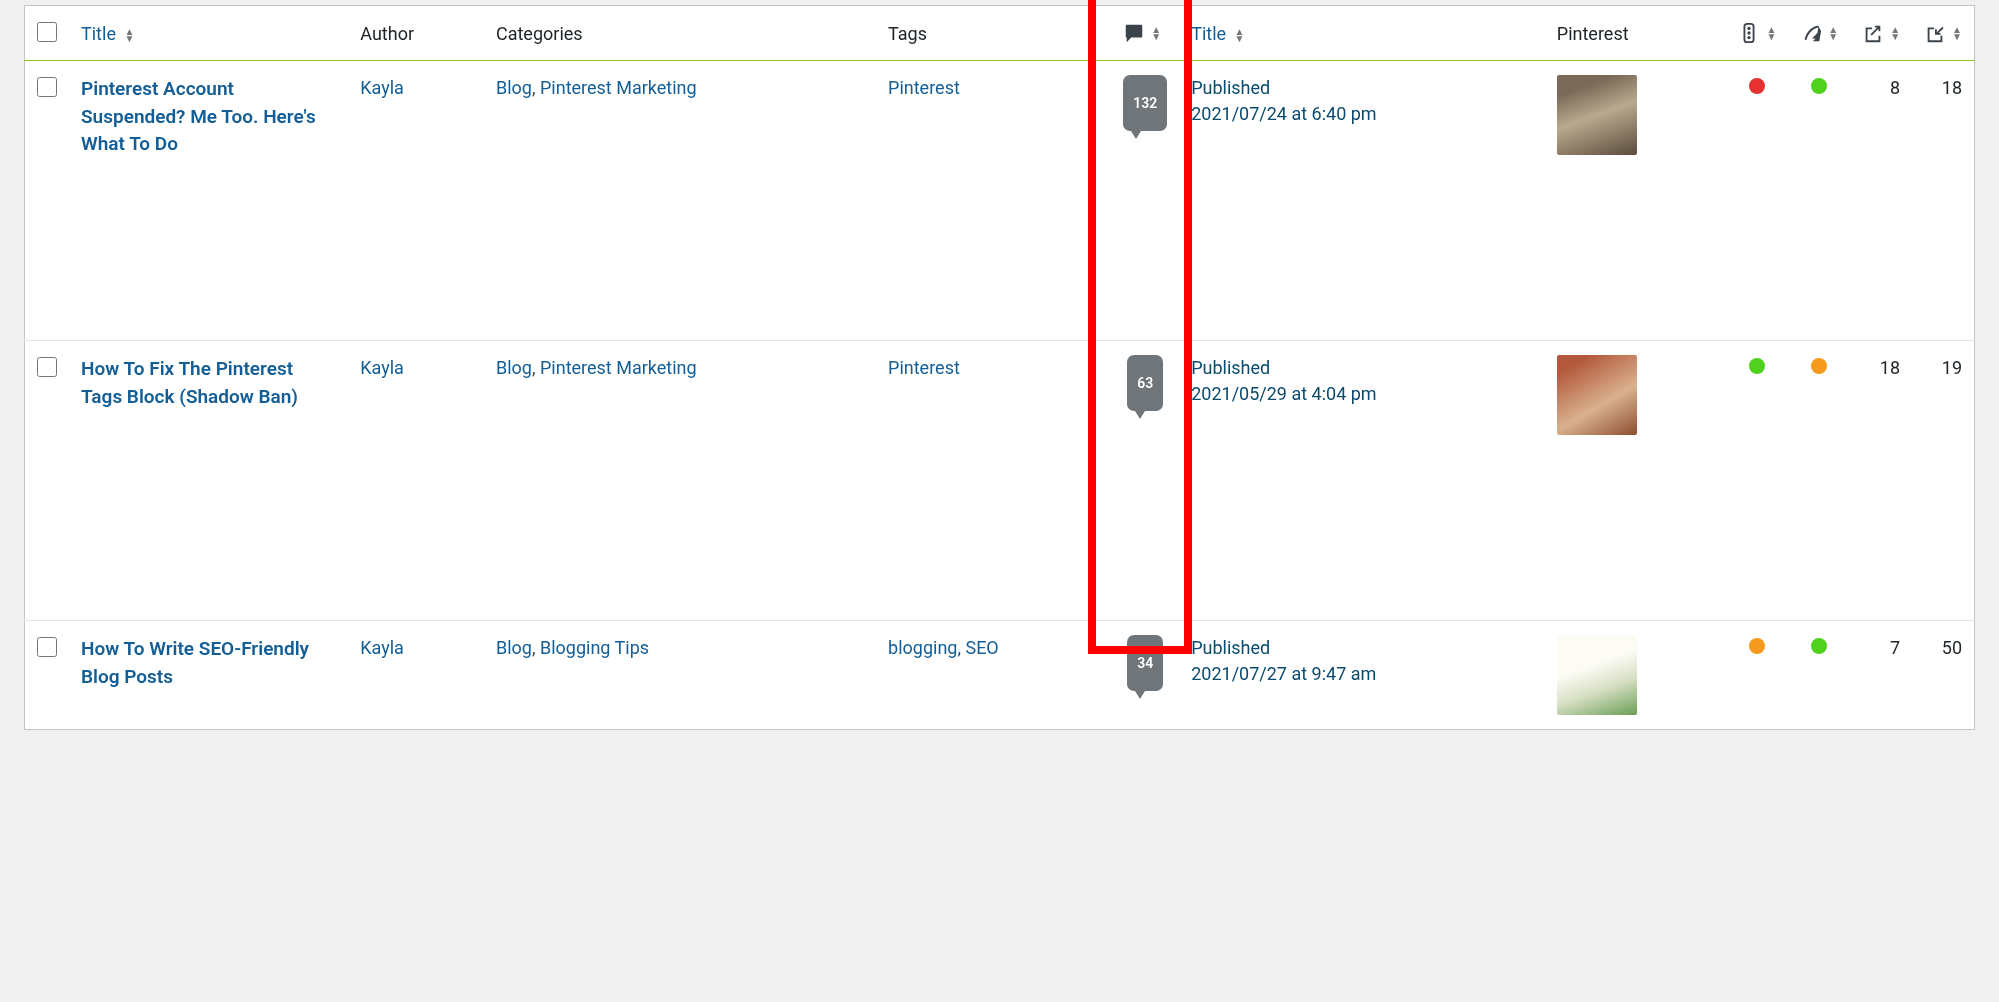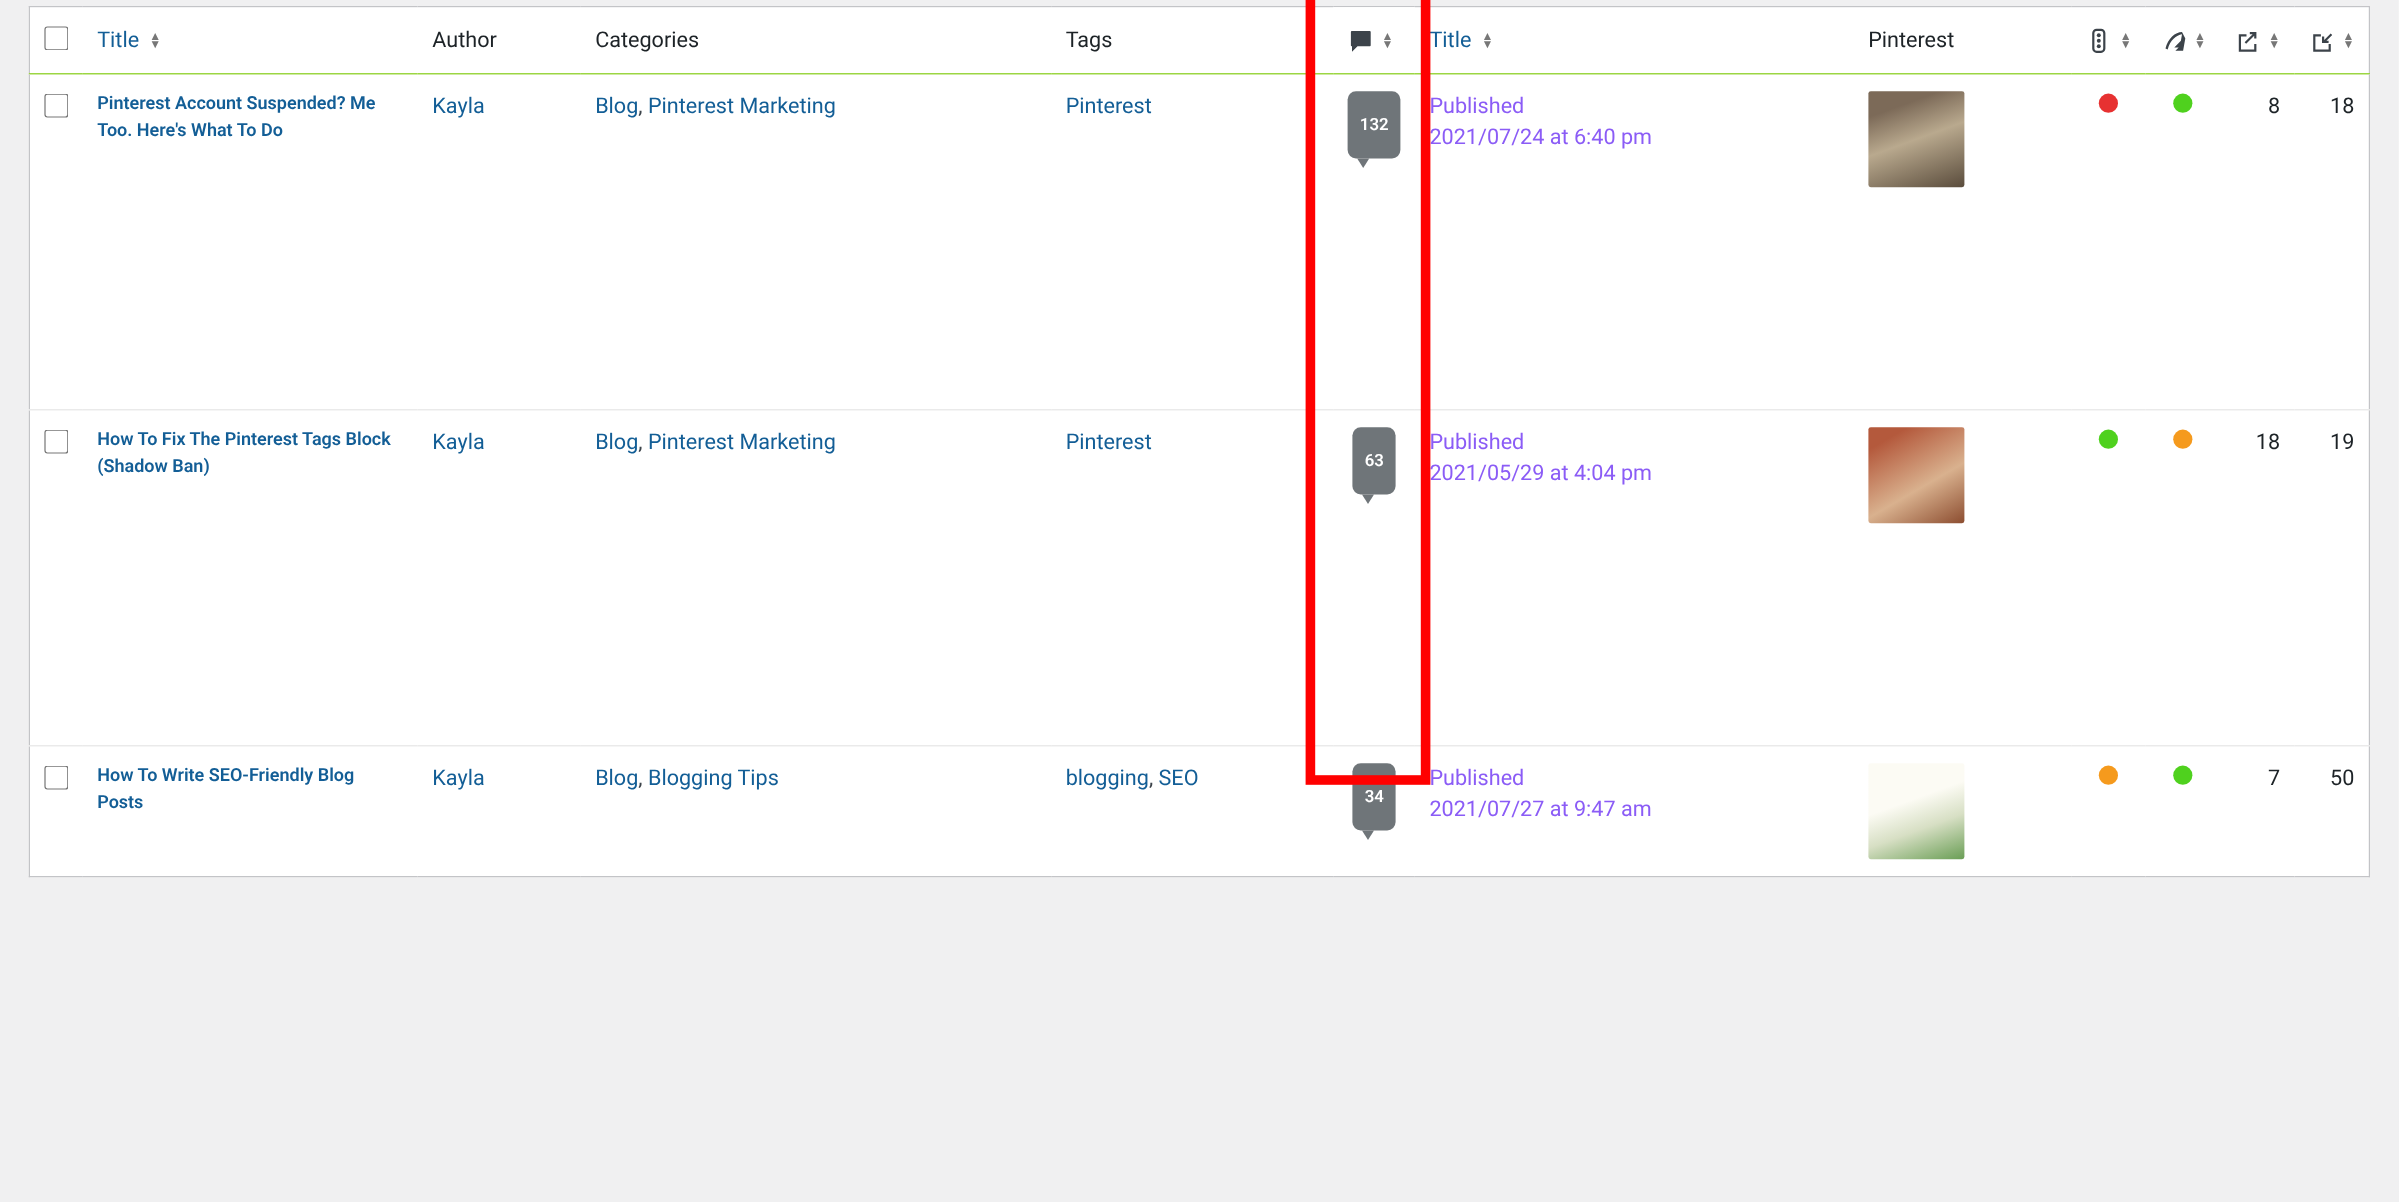--- a/index.html
+++ b/index.html
@@ -39,21 +39,21 @@
     display: inline-flex;
     flex-direction: column;
     line-height: 7px;
     font-size: 10px;
     vertical-align: middle;
     margin-left: 4px;
     color: #777;
   }
   .link { color: #135e96; cursor: pointer; }
   .title-cell { font-weight: 600; max-width: 160px; }
-  .title-cell .link { color: #135e96; font-size: 15px; display: block; }
+  .title-cell .link { color: #135e96; font-size: 19px; display: block; }
   .check-col { width: 44px; text-align: center; }
   .check-col input { width: 20px; height: 20px; border: 1px solid #8c8f94; border-radius: 4px; cursor: pointer; margin-top: 2px; }
   .row-body { height: 280px; }
   .row-body-last { height: auto; }
   .comment-bubble {
     display: inline-block;
     background: #6f7579;
     color: #fff;
     font-size: 14px;
     font-weight: 600;
@@ -65,21 +65,21 @@
   }
   .comment-bubble::after {
     content: "";
     position: absolute;
     left: 8px;
     bottom: -8px;
     border-width: 8px 5px 0 5px;
     border-style: solid;
     border-color: #6f7579 transparent transparent transparent;
   }
-  .status-text { color: #8b5cf6; }
+  .status-text { color: #0c4a6e; }
   .thumb {
     width: 80px; height: 80px; background: #e6e3db;
     border-radius: 2px; overflow: hidden; position: relative;
   }
   .thumb.t1 { background: linear-gradient(160deg,#7c6a58 20%,#b9a98e 50%,#5a4c3c 100%); }
   .thumb.t2 { background: linear-gradient(150deg,#b4593c 15%,#d9b18e 60%,#8c4d30 100%); }
   .thumb.t3 { background: linear-gradient(160deg,#fcfbf4 40%,#d7dfc4 65%,#6a9e55 100%); }
   .dot {
     width: 16px; height: 16px; border-radius: 50%;
     display: inline-block;

